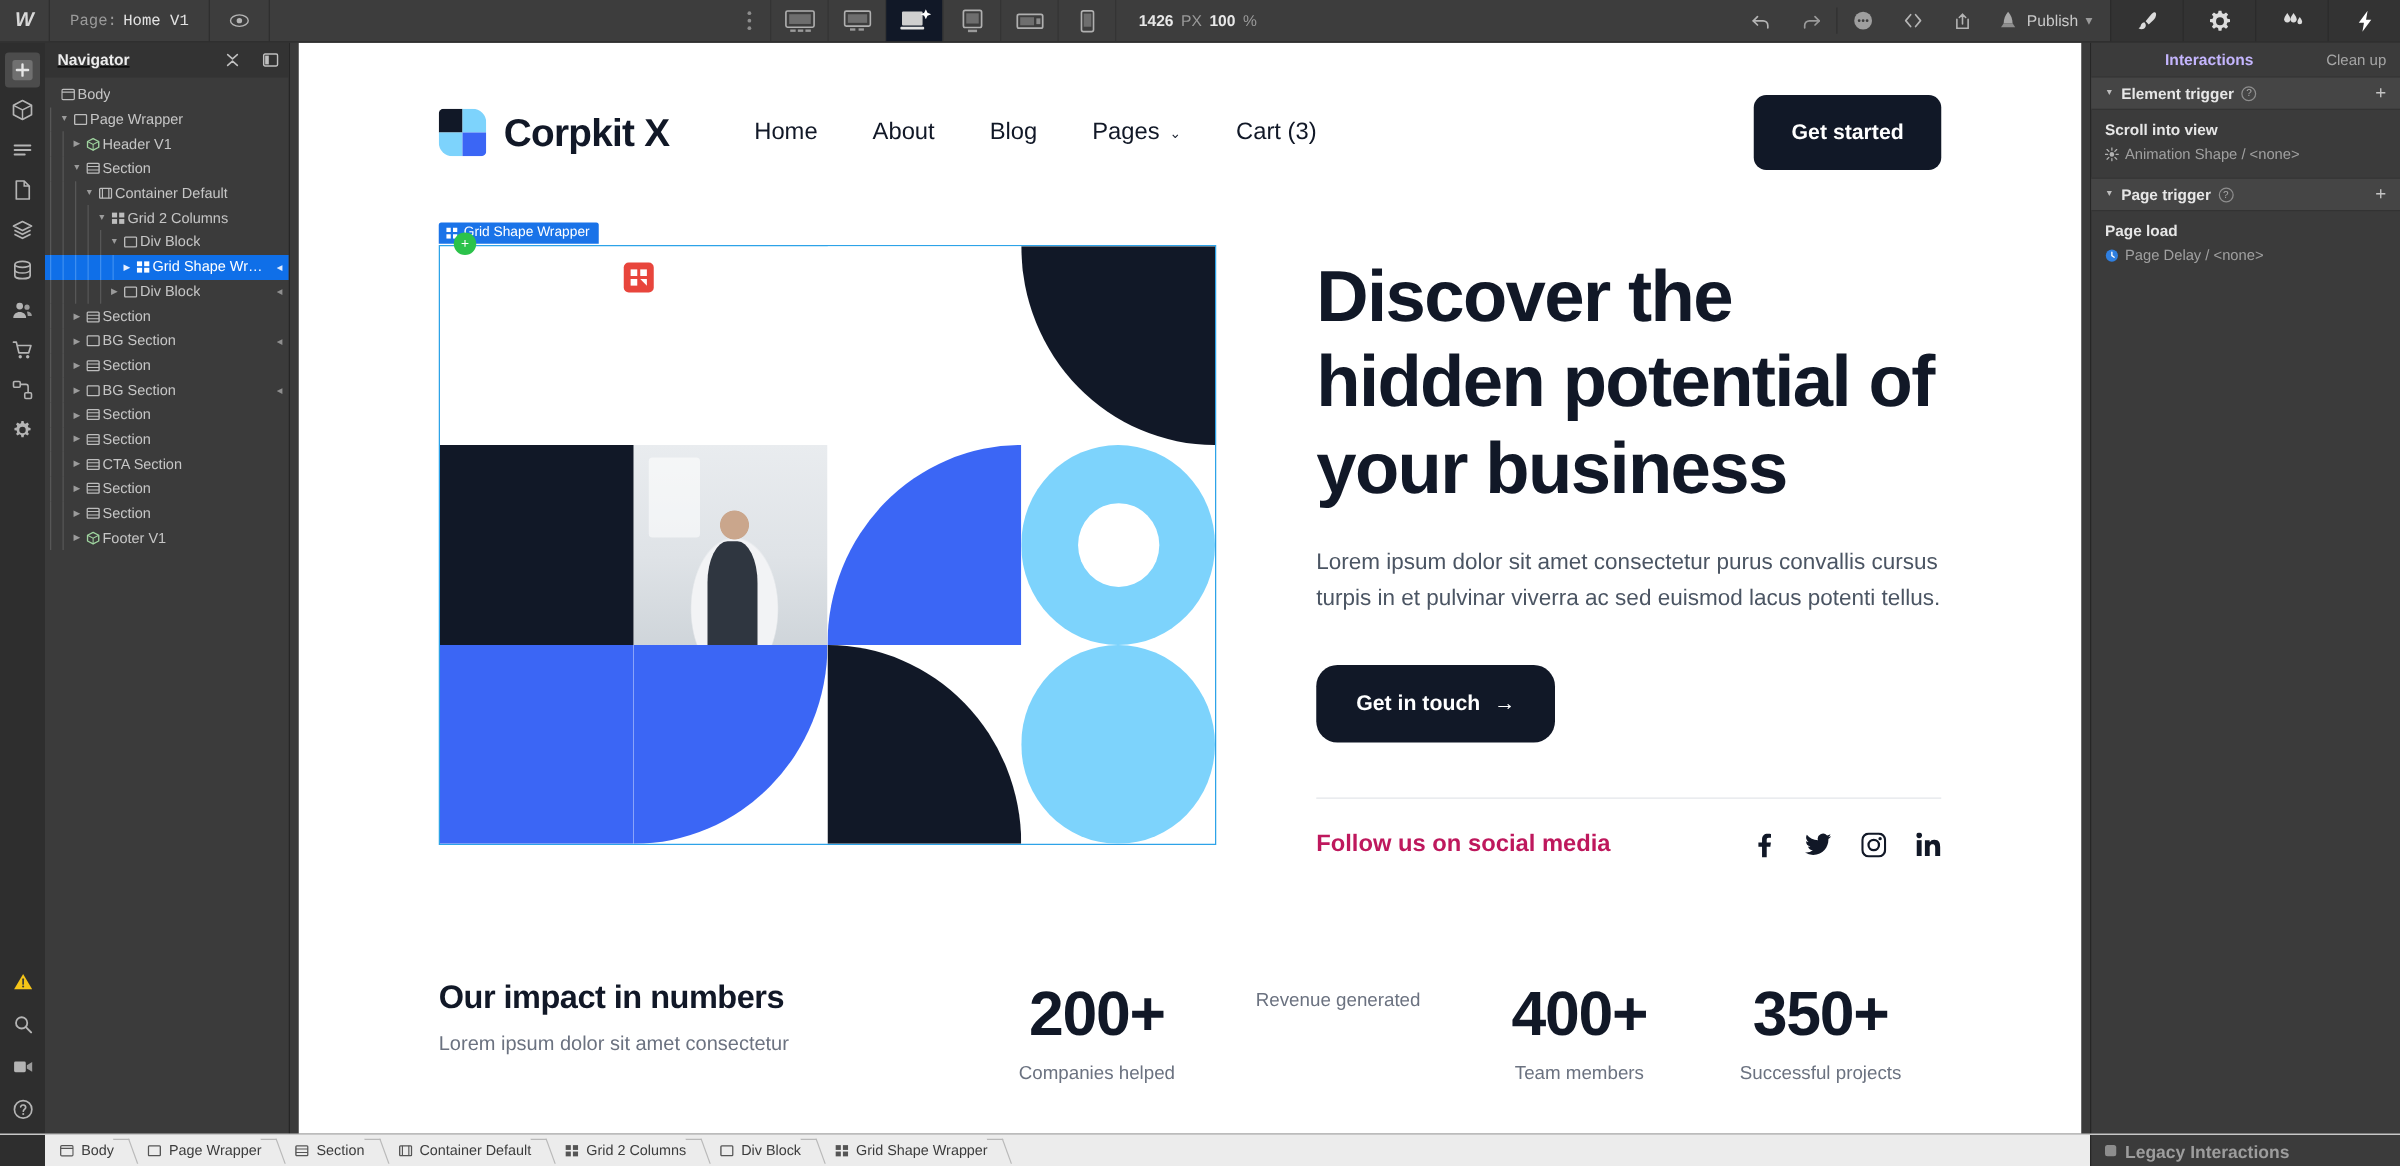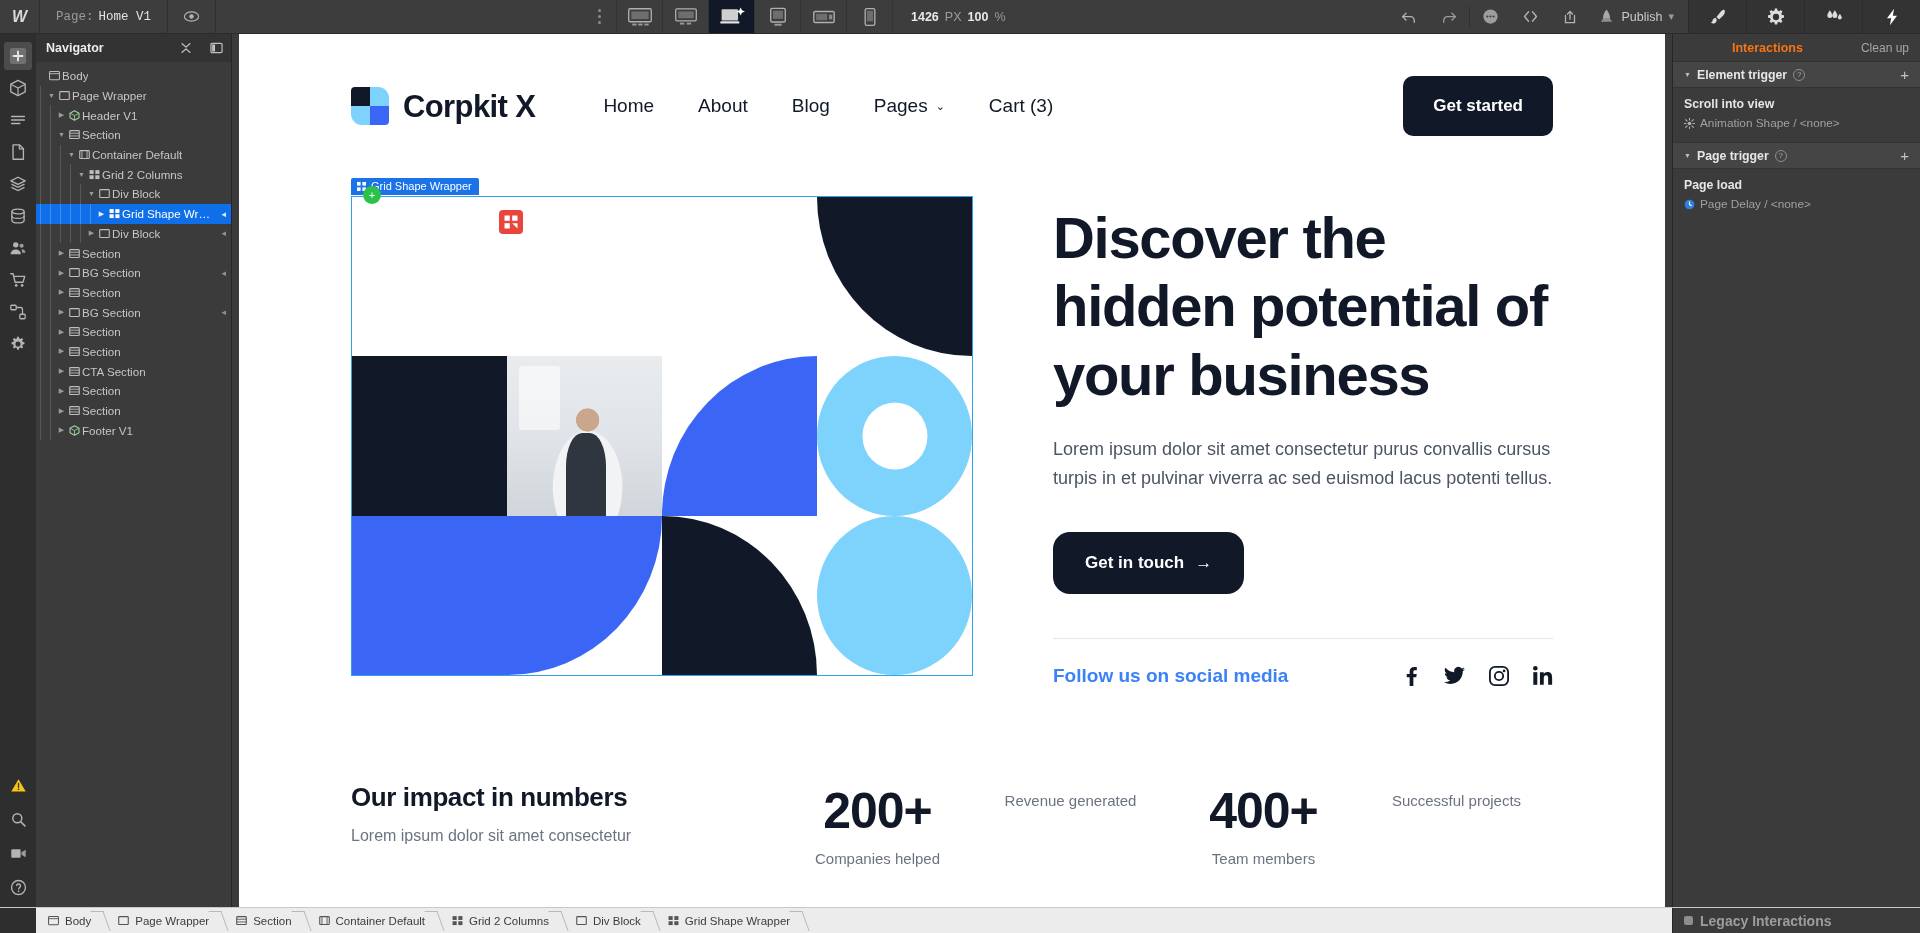--- a/index.html
+++ b/index.html
@@ -81,21 +81,21 @@
     display: flex; flex-direction: column; align-items: center; gap: 6px;
   }
 
   
   .nav-panel {
     width: 196px; background: #3b3b3b; flex: none; display: flex; flex-direction: column;
     border-right: 1px solid #262626;
   }
   .nav-head {
     height: 28px; background: #333333; display: flex; align-items: center;
-    padding: 0 8px 0 10px; gap: 18px;
+    padding: 0 8px 0 10px; gap: 18px; text-decoration: underline;
   }
   .nav-title { color: #ececec; font-size: 12.5px; font-weight: bold; flex: 1; }
   .nav-tree { flex: 1; padding-top: 4px; overflow: hidden; }
   .tr {
     height: 19.7px; display: flex; align-items: center;
     font-size: 11.6px; color: #c6c6c6; position: relative; padding-right: 4px;
   }
   .tr.sel { background: #0f6fe8; color: #fff; }
   .tr .guides { display: flex; height: 100%; }
   .tr .g { width: 10px; height: 100%; position: relative; }
@@ -231,21 +231,21 @@
   .btn-dark {
     background: #111827; color: #fff; font-size: 17px; font-weight: bold;
     padding: 21px 32px; border-radius: 17px; display: flex; align-items: center; gap: 11px;
   }
   .btn-ghost {
     border: 1px solid #d2d6dc; color: #111827; font-size: 17px;
     padding: 21px 32px; border-radius: 10px; display: flex; align-items: center;
   }
   .hero-div { height: 1px; background: #e3e6ea; margin: 44px 0 0 0; }
   .social-row { display: flex; align-items: center; margin-top: 26px; }
-  .social-label { font-size: 19px; font-weight: bold; color: #3b82f6; }
+  .social-label { font-size: 19px; font-weight: bold; color: #be185d; }
   .social-icons { margin-left: auto; display: flex; gap: 24px; align-items: center; }
   .social-icons svg { fill: #111827; }
 
   
   .impact { display: flex; padding: 95px 112px 0 112px; align-items: flex-start; }
   .impact-left { width: 430px; flex: none; }
   .impact-h { font-size: 26px; font-weight: bold; color: #111827; letter-spacing: -0.4px; }
   .impact-sub { font-size: 16px; color: #6b7280; margin-top: 14px; }
   .stats { display: flex; flex: 1; gap: 0; }
   .stat { flex: 1; text-align: center; }
@@ -254,21 +254,21 @@
 
   
   .right-panel {
     width: 248px; flex: none; background: #3b3b3b; border-left: 1px solid #262626;
     display: flex; flex-direction: column;
   }
   .rp-head {
     height: 27px; display: flex; align-items: center; padding: 0 11px;
     background: #3b3b3b;
   }
-  .rp-title { color: #f97316; font-size: 12.5px; font-weight: bold; flex: 1; padding-left: 48px; }
+  .rp-title { color: #c4b5fd; font-size: 12.5px; font-weight: bold; flex: 1; padding-left: 48px; }
   .rp-clean { color: #a6a6a6; font-size: 12px; }
   .rp-sect {
     height: 27px; display: flex; align-items: center; gap: 6px; padding: 0 11px;
     background: #454545; color: #e6e6e6; font-size: 12.3px; font-weight: bold;
     border-top: 1px solid #333; border-bottom: 1px solid #333;
   }
   .rp-sect .tri { font-size: 7px; color: #bdbdbd; }
   .rp-sect .q {
     width: 12px; height: 12px; border-radius: 50%; border: 1px solid #8e8e8e;
     color: #a8a8a8; font-size: 8px; display: flex; align-items: center; justify-content: center;
@@ -1003,20 +1003,21 @@
               <div class="cap">Companies helped</div>
             </div>
             <div class="stat">
               <div class="cap">Revenue generated</div>
             </div>
             <div class="stat">
               <div class="num">400+</div>
               <div class="cap">Team members</div>
             </div>
             <div class="stat">
+              <div class="num">350+</div>
               <div class="cap">Successful projects</div>
             </div>
           </div>
         </div>
 
       </div>
     </div>
 
     <div class="right-panel">
       <div class="rp-head">

